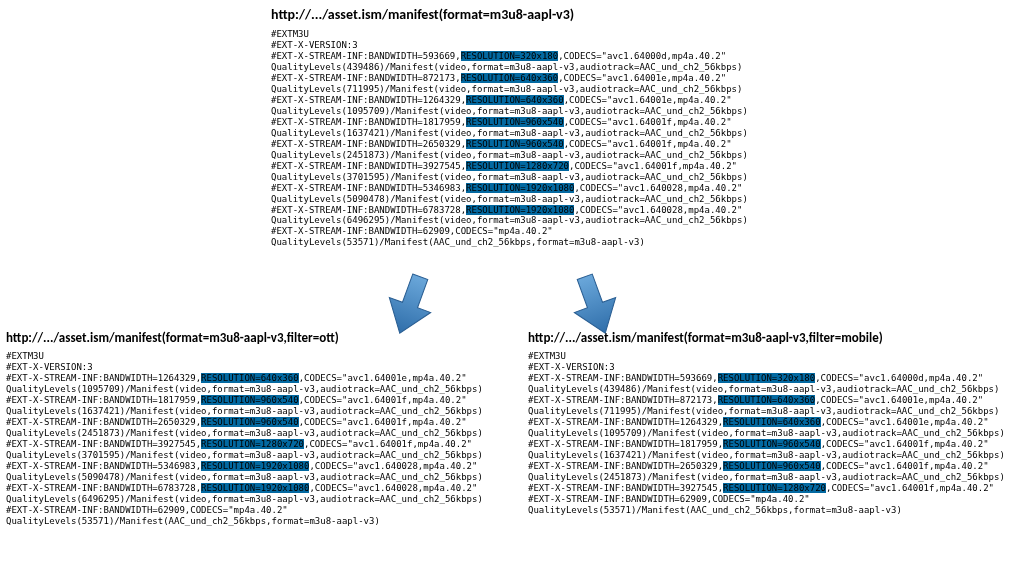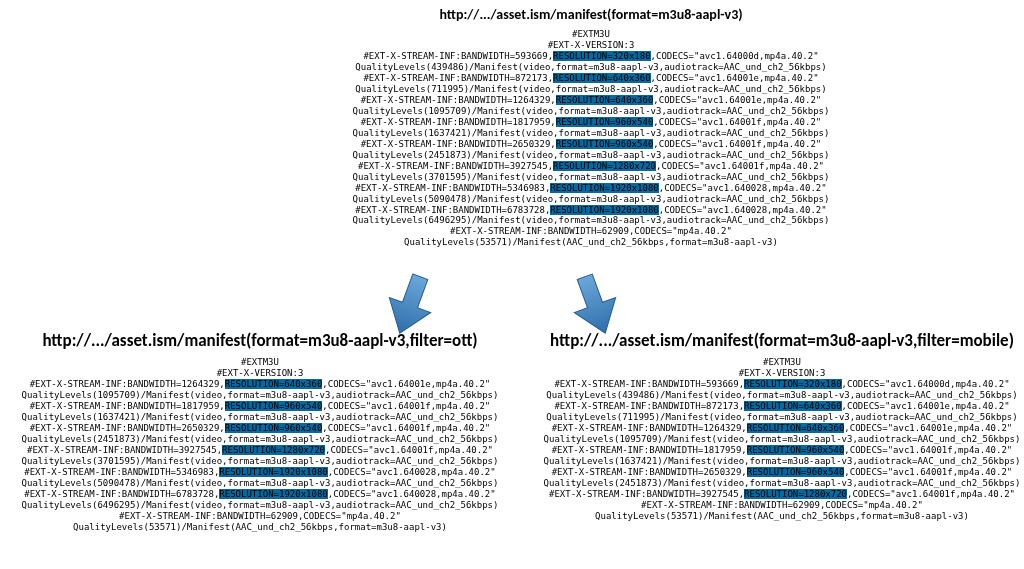--- a/index.html
+++ b/index.html
@@ -12,26 +12,25 @@
     font-family: Consolas, Menlo, monospace;
   }
   .page {
     position: relative;
     width: 1024px;
     height: 569px;
   }
   .block {
     position: absolute;
     color: #000;
-    text-align: center;
   }
   .url {
     font-family: Calibri, Arial, sans-serif;
     font-weight: bold;
-    font-size: 17px;
+    font-size: 13px;
     color: #000;
     margin-bottom: 6px;
     white-space: nowrap;
   }
   .mono {
     font-family: Consolas, Menlo, monospace;
     font-size: 9px;
     line-height: 1.22;
     white-space: pre;
     color: #000;

